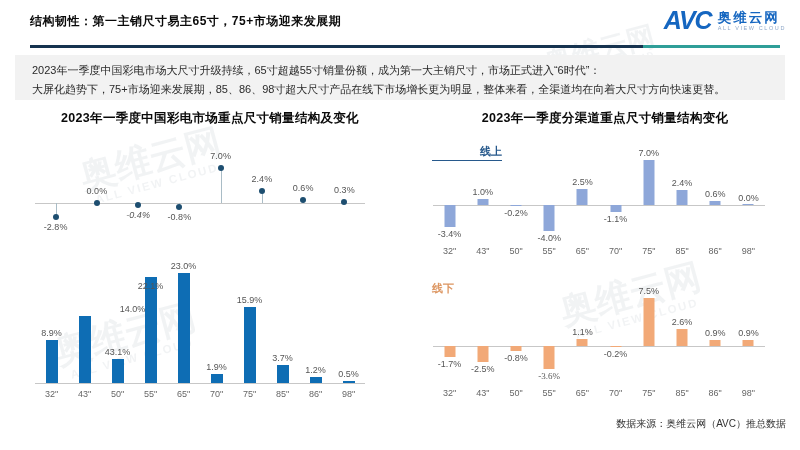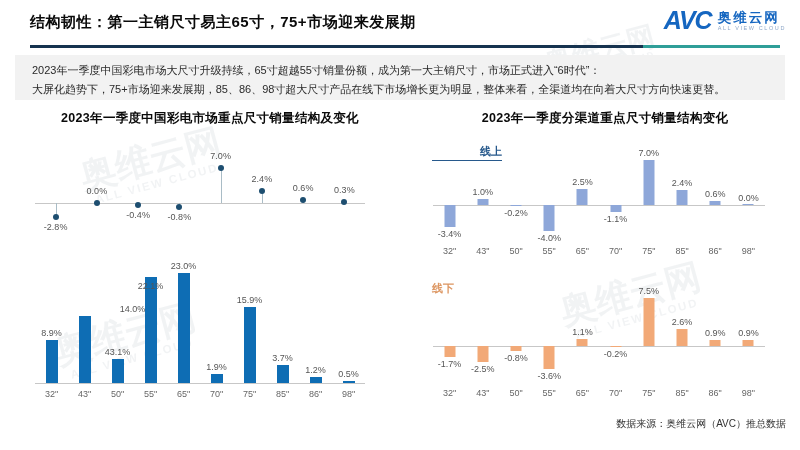--- a/index.html
+++ b/index.html
@@ -6,21 +6,21 @@
   body{
     width:800px;height:450px;position:relative;overflow:hidden;
     background:#ffffff;
     font-family:"Liberation Sans","DejaVu Sans",sans-serif;
     color:#111;
   }
 
   
   .page-title{
     position:absolute;left:30px;top:13px;
-    font-size:15px;font-weight:bold;color:#0a0a0a;letter-spacing:0.5px;
+    font-size:12px;font-weight:bold;color:#0a0a0a;letter-spacing:0.5px;
   }
   .rule-navy{position:absolute;left:30px;top:45px;width:613px;height:2.5px;background:#16334f;}
   .rule-teal{position:absolute;left:643px;top:45px;width:137px;height:2.5px;background:#2f9e98;}
   .logo{position:absolute;right:14px;top:8px;display:flex;align-items:center;gap:6px;}
   .logo-abbr{font-size:25px;font-weight:bold;font-style:italic;color:#1566c0;letter-spacing:-1px;line-height:1;}
   .logo-txt{display:flex;flex-direction:column;line-height:1.15;}
   .logo-cn{font-size:13.5px;font-weight:bold;color:#1566c0;letter-spacing:2px;}
   .logo-en{font-size:5.5px;color:#8fa8c8;letter-spacing:1.6px;}
 
   
@@ -115,21 +115,21 @@
       <div class="vlabel" style="top: 72px;">-2.8%</div>
     </div>
     <div class="slot">
       <div class="stem" style="top: 53px; height: 0px;"></div>
       <div class="dot" style="top: 50px; background: rgb(29, 78, 112);"></div>
       <div class="vlabel" style="top: 36px;">0.0%</div>
     </div>
     <div class="slot">
       <div class="stem" style="top: 53px; height: 2px;"></div>
       <div class="dot" style="top: 52px; background: rgb(29, 78, 112);"></div>
-      <div class="vlabel" style="top: 60px;">-0.4%</div>
+      <div class="vlabel" style="top: 60px; font-style: italic;">-0.4%</div>
     </div>
     <div class="slot">
       <div class="stem" style="top: 53px; height: 4px;"></div>
       <div class="dot" style="top: 54px; background: rgb(29, 78, 112);"></div>
       <div class="vlabel" style="top: 62px;">-0.8%</div>
     </div>
     <div class="slot">
       <div class="stem" style="top: 18px; height: 35px;"></div>
       <div class="dot" style="top: 15px; background: rgb(29, 78, 112);"></div>
       <div class="vlabel" style="top: 1px;">7.0%</div>
@@ -271,21 +271,21 @@
       <div class="vlabel" style="top: 76px;">-2.5%</div>
       <div class="cat" style="top: 100px;">43"</div>
     </div>
     <div class="slot">
       <div class="bar" style="width: 11px; top: 58px; height: 5.12px; background: rgb(242, 169, 119);"></div>
       <div class="vlabel" style="top: 65.12px;">-0.8%</div>
       <div class="cat" style="top: 100px;">50"</div>
     </div>
     <div class="slot">
       <div class="bar" style="width: 11px; top: 58px; height: 23.04px; background: rgb(242, 169, 119);"></div>
-      <div class="vlabel" style="top: 83.04px;">-3.6%</div>
+      <div class="vlabel" style="top: 83.04px; font-family: Liberation Serif, serif;">-3.6%</div>
       <div class="cat" style="top: 100px;">55"</div>
     </div>
     <div class="slot">
       <div class="bar" style="width: 11px; top: 50.96px; height: 7.04px; background: rgb(242, 169, 119);"></div>
       <div class="vlabel" style="top: 38.96px;">1.1%</div>
       <div class="cat" style="top: 100px;">65"</div>
     </div>
     <div class="slot">
       <div class="bar" style="width: 11px; top: 58px; height: 1.28px; background: rgb(242, 169, 119);"></div>
       <div class="vlabel" style="top: 61.28px;">-0.2%</div>

